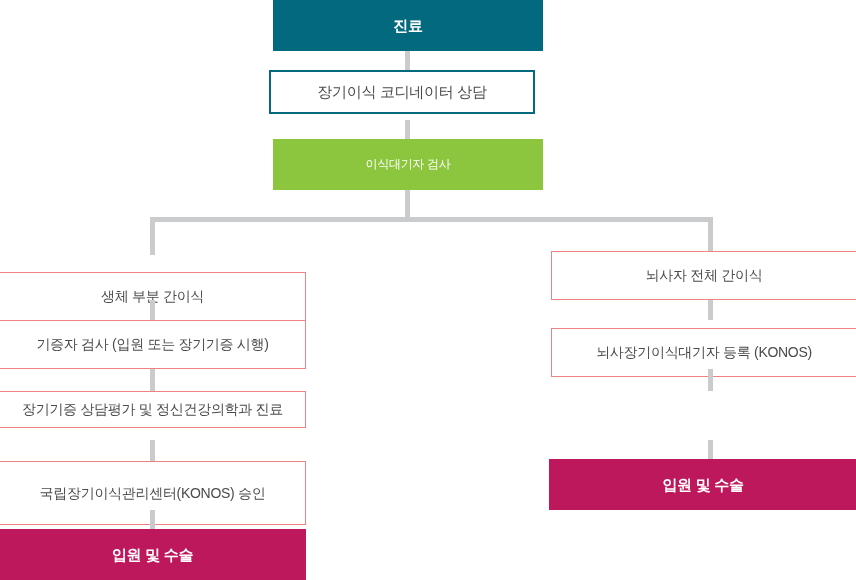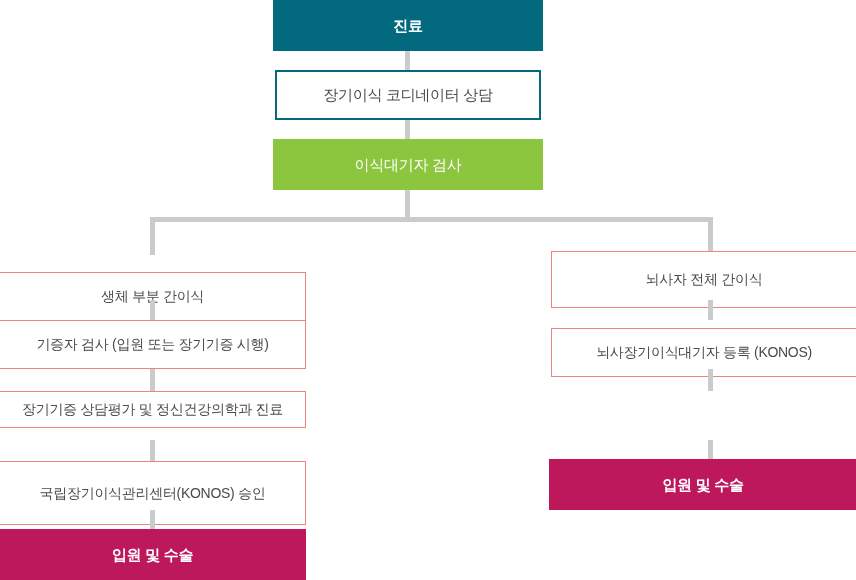--- a/index.html
+++ b/index.html
@@ -56,21 +56,21 @@
     background: #ffffff;
     border: 2px solid #03697f;
     color: #4a4a4a;
     font-size: 15px;
   }
 
   
   .node.green {
     background: #8cc63e;
     color: #ffffff;
-    font-size: 15px;
+    font-size: 12px;
   }
 
   
   .node.salmon-outline {
     background: #ffffff;
     border: 1px solid #f0827f;
     color: #4a4a4a;
     font-size: 14px;
   }
 
@@ -84,21 +84,21 @@
 </style>
 </head>
 <body>
 
 <div id="flowchart">
 
   <div class="node teal" style="left:273px; top:0px; width:270px; height:51px;">진료</div>
 
   <div class="conn-v" style="left:405px; top:51px; height:19px;"></div>
 
-  <div class="node teal-outline" style="left:275px; top:70px; width:266px; height:50px;">장기이식 코디네이터 상담</div>
+  <div class="node teal-outline" style="left:269px; top:70px; width:266px; height:44px;">장기이식 코디네이터 상담</div>
 
   <div class="conn-v" style="left:405px; top:120px; height:19px;"></div>
 
   <div class="node green" style="left:273px; top:139px; width:270px; height:51px;">이식대기자 검사</div>
 
   <div class="conn-v" style="left:405px; top:190px; height:32px;"></div>
   <div class="conn-h" style="left:150px; top:217px; width:563px;"></div>
   <div class="conn-v" style="left:150px; top:217px; height:38px;"></div>
   <div class="conn-v" style="left:708px; top:217px; height:38px;"></div>
 
@@ -113,21 +113,21 @@
   <div class="node salmon-outline" style="left:-1px; top:391px; width:307px; height:37px;">장기기증 상담평가 및 정신건강의학과 진료</div>
 
   <div class="conn-v" style="left:150px; top:440px; height:21px;"></div>
 
   <div class="node salmon-outline" style="left:-1px; top:461px; width:307px; height:64px;">국립장기이식관리센터(KONOS) 승인</div>
 
   <div class="conn-v" style="left:150px; top:510px; height:19px;"></div>
 
   <div class="node salmon" style="left:-1px; top:529px; width:307px; height:51px;">입원 및 수술</div>
 
-  <div class="node salmon-outline" style="left:551px; top:251px; width:306px; height:57px;">뇌사자 전체 간이식</div>
+  <div class="node salmon-outline" style="left:551px; top:251px; width:306px; height:49px;">뇌사자 전체 간이식</div>
 
   <div class="conn-v" style="left:708px; top:300px; height:20px;"></div>
 
   <div class="node salmon-outline" style="left:551px; top:320px; width:306px; height:49px;margin-top:8px;">뇌사장기이식대기자 등록 (KONOS)</div>
 
   <div class="conn-v" style="left:708px; top:369px; height:22px;"></div>
 
 
   <div class="conn-v" style="left:708px; top:440px; height:19px;"></div>
 

